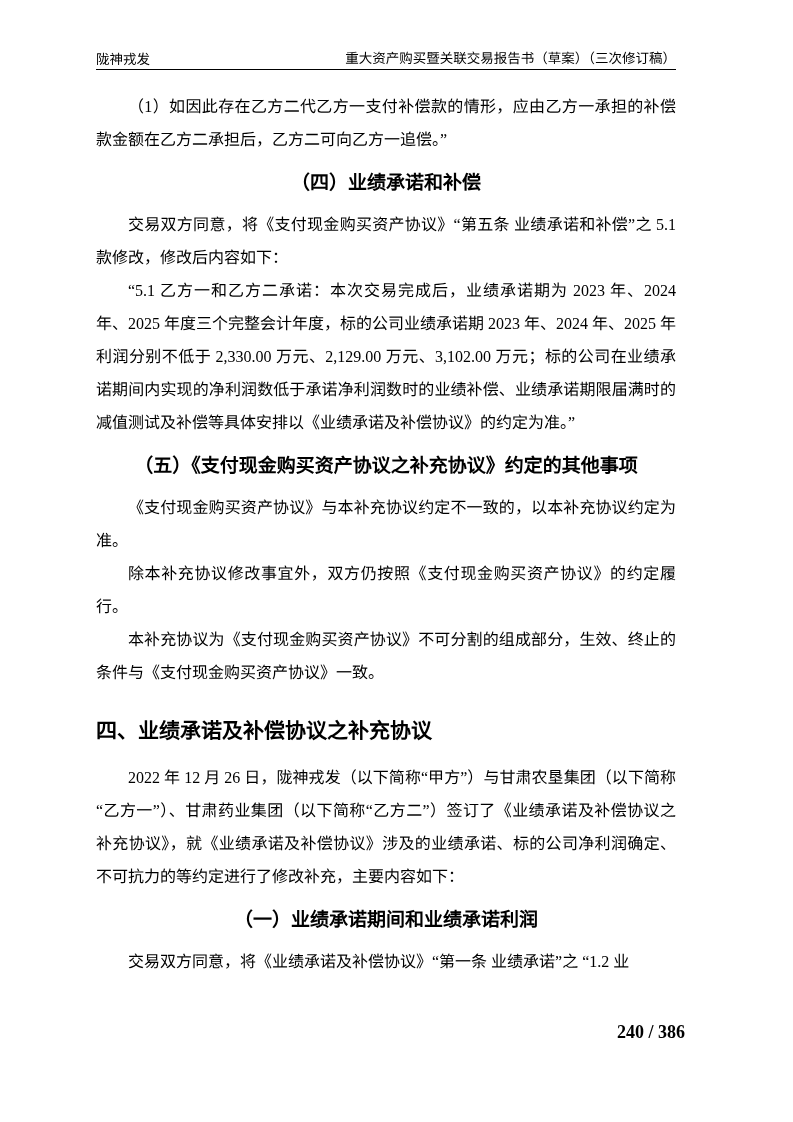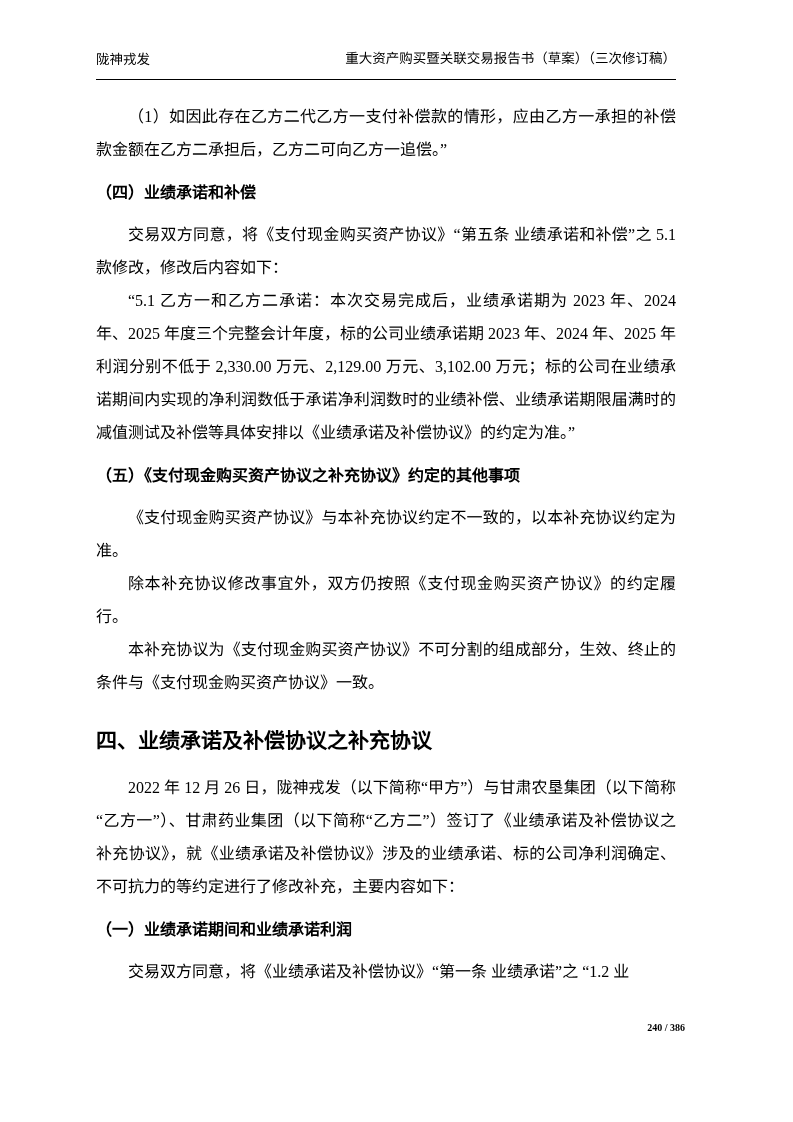--- a/index.html
+++ b/index.html
@@ -17,21 +17,21 @@
     padding: 50px 117px 0 96px;
     font-family: "Liberation Serif", "DejaVu Serif", serif;
     overflow: hidden;
   }
   .header {
     display: flex;
     justify-content: space-between;
     align-items: center;
     font-size: 13.5px;
     line-height: 19px;
-    padding-bottom: 10px;
+    padding-bottom: 0;
     border-bottom: 1.5px solid #000000;
   }
   .header .left { white-space: nowrap; }
   .header .right { white-space: nowrap; font-family: Liberation Mono, monospace; }
 
   main p {
     margin: 0;
     font-size: 16px;
     line-height: 33px;
     text-indent: 2em;
@@ -41,34 +41,35 @@
   }
   main p.first { margin-top: 20px; }
 
   h2, h3 {
     font-family: "Liberation Sans", "DejaVu Sans", sans-serif;
     font-weight: 700;
     color: #000000;
     text-align: left;
   }
   h3 {
-    font-size: 16px;
+    font-size: 19px;
     line-height: 26px;
     margin: 14px 0 12px 0;
+    text-align: center;
   }
   h2 {
     font-size: 21px;
     line-height: 30px;
     margin: 27px 0 15px 0;
   }
   .footer {
     position: absolute;
     top: 1022px;
     right: 108px;
-    font-size: 10px;
+    font-size: 18px;
     font-weight: 700;
     font-family: "Liberation Serif", "DejaVu Serif", serif;
   }
 </style>
 </head>
 <body>
 
 <div class="page">
 
   <div class="header">

